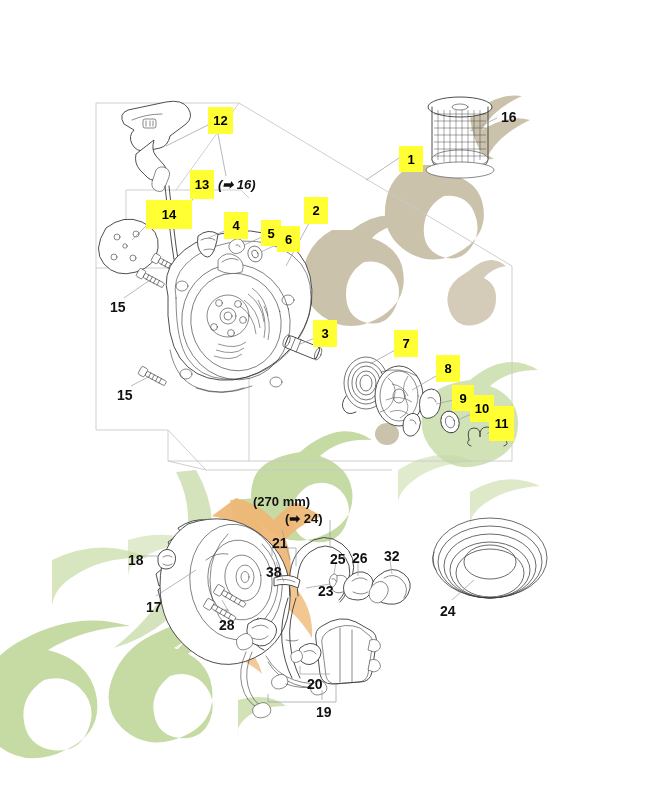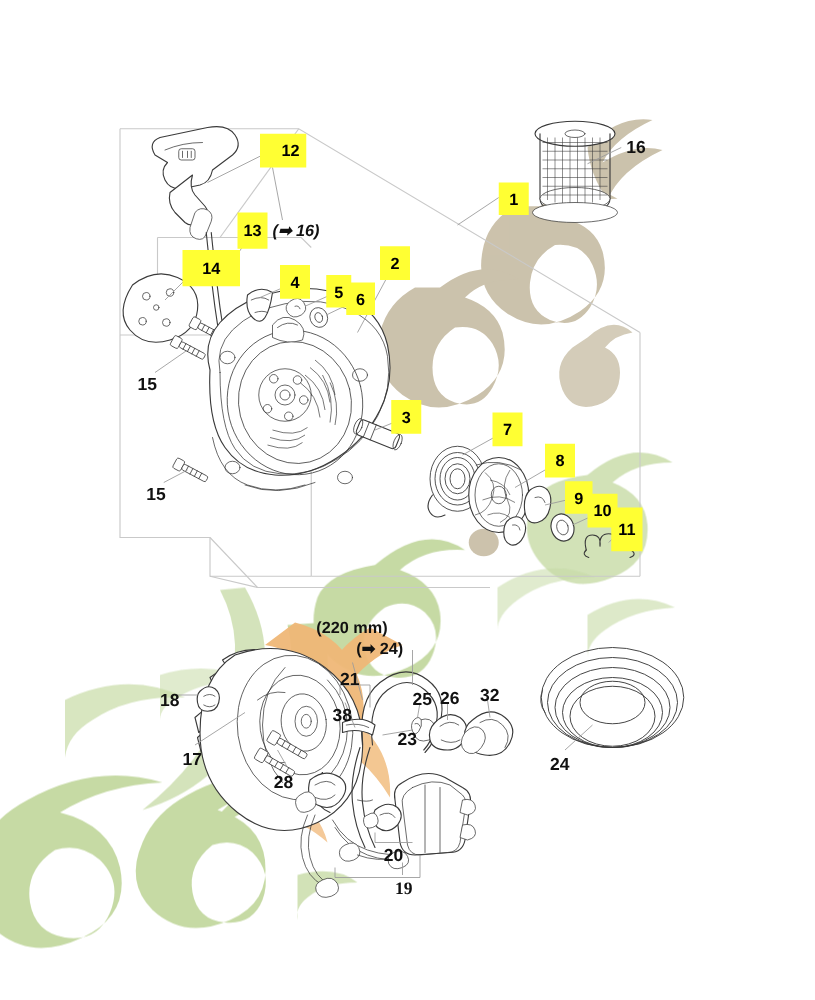--- a/index.html
+++ b/index.html
@@ -454,21 +454,21 @@
 
       <path class="lead" d="M272 556 L272 548 L296 548 L296 566"></path>
 
       <path class="lead" d="M268 694 L268 702 L336 702 L336 684"></path>
       <path class="lead" d="M322 690 L322 700"></path>
 
       <path class="lead" d="M300 666 L300 674 L330 674"></path>
     </g>
   </svg>
 
-  <div class="hl" style="left:208px;top:107px;width:25px;height:27px;padding-left:12px;">12</div>
+  <div class="hl" style="left:208px;top:107px;width:25px;height:27px;">12</div>
   <div class="hl" style="left:399px;top:146px;width:24px;height:26px;">1</div>
   <div class="hl" style="left:190px;top:170px;width:24px;height:29px;">13</div>
   <div class="hl" style="left:146px;top:200px;width:46px;height:29px;">14</div>
   <div class="hl" style="left:304px;top:197px;width:24px;height:27px;">2</div>
   <div class="hl" style="left:224px;top:212px;width:24px;height:27px;">4</div>
   <div class="hl" style="left:261px;top:220px;width:20px;height:26px;">5</div>
   <div class="hl" style="left:277px;top:226px;width:23px;height:26px;">6</div>
   <div class="hl" style="left:313px;top:320px;width:24px;height:27px;">3</div>
   <div class="hl" style="left:394px;top:330px;width:24px;height:27px;">7</div>
   <div class="hl" style="left:436px;top:355px;width:24px;height:27px;">8</div>
@@ -483,19 +483,19 @@
   <div class="num" style="left:146px;top:600px;">17</div>
   <div class="num" style="left:272px;top:536px;">21</div>
   <div class="num" style="left:266px;top:565px;">38</div>
   <div class="num" style="left:318px;top:584px;">23</div>
   <div class="num" style="left:330px;top:552px;">25</div>
   <div class="num" style="left:352px;top:551px;">26</div>
   <div class="num" style="left:384px;top:549px;">32</div>
   <div class="num" style="left:440px;top:604px;">24</div>
   <div class="num" style="left:219px;top:618px;">28</div>
   <div class="num" style="left:307px;top:677px;">20</div>
-  <div class="num" style="left:316px;top:705px;font-family:Liberation Serif, serif;">19</div>
-
-  <div class="note" style="left:253px;top:495px;">(220 mm)</div>
+  <div class="num" style="left:316px;top:705px;">19</div>
+
+  <div class="note" style="left:253px;top:495px;">(270 mm)</div>
   <div class="note-ref" style="left:285px;top:512px;">(➡ 24)</div>
   <div class="note-ref" style="left:218px;top:178px;font-style:italic;">(➡ 16)</div>
 
 </div>
 
 </body></html>

